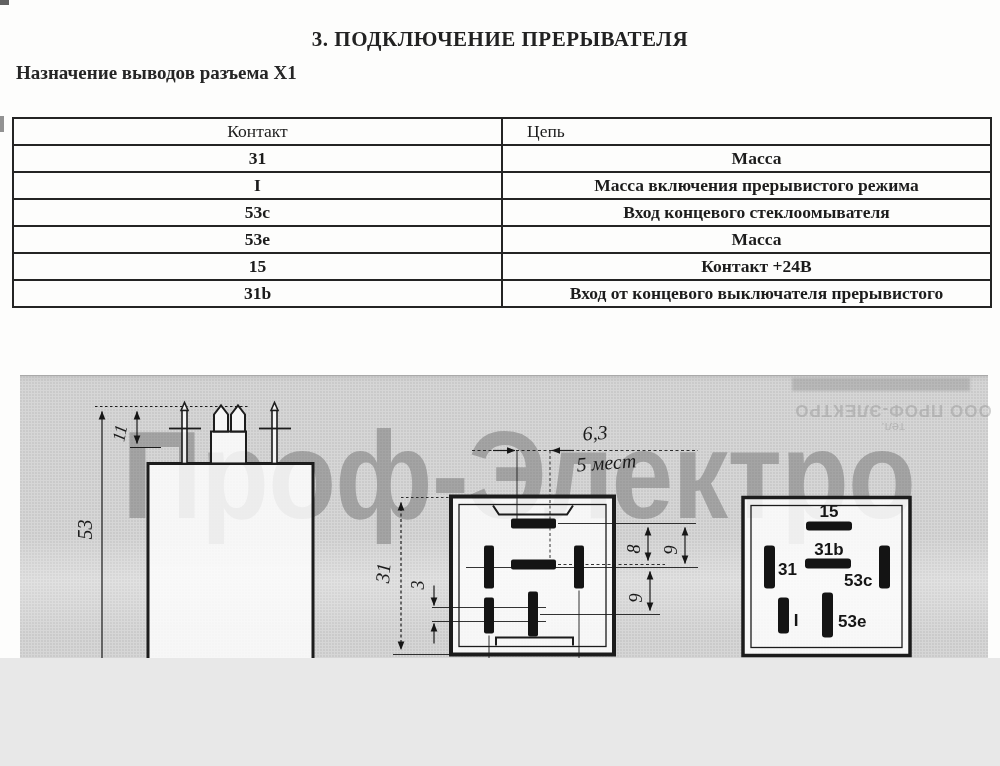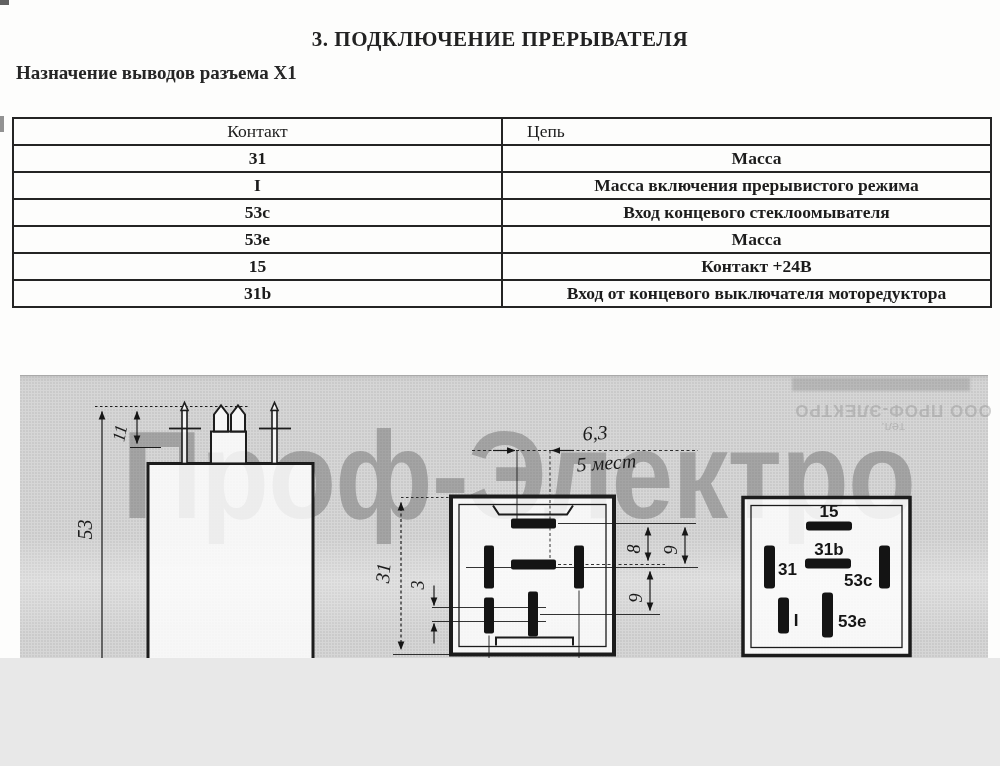--- a/index.html
+++ b/index.html
@@ -85,21 +85,21 @@
       <tr>
         <td class="contact">53e</td>
         <td class="circuit">Масса</td>
       </tr>
       <tr>
         <td class="contact">15</td>
         <td class="circuit">Контакт +24В</td>
       </tr>
       <tr>
         <td class="contact">31b</td>
-        <td class="circuit">Вход от концевого выключателя моторедуктора</td>
+        <td class="circuit">Вход от концевого выключателя прерывистого</td>
       </tr>
     </tbody>
   </table>
 
   <div id="scan-panel">
 
     <div id="watermark">Проф-Электро</div>
 
     <div class="smudge" style="left:772px;top:2px;width:178px;height:13px;"></div>
     <div id="bleed">

